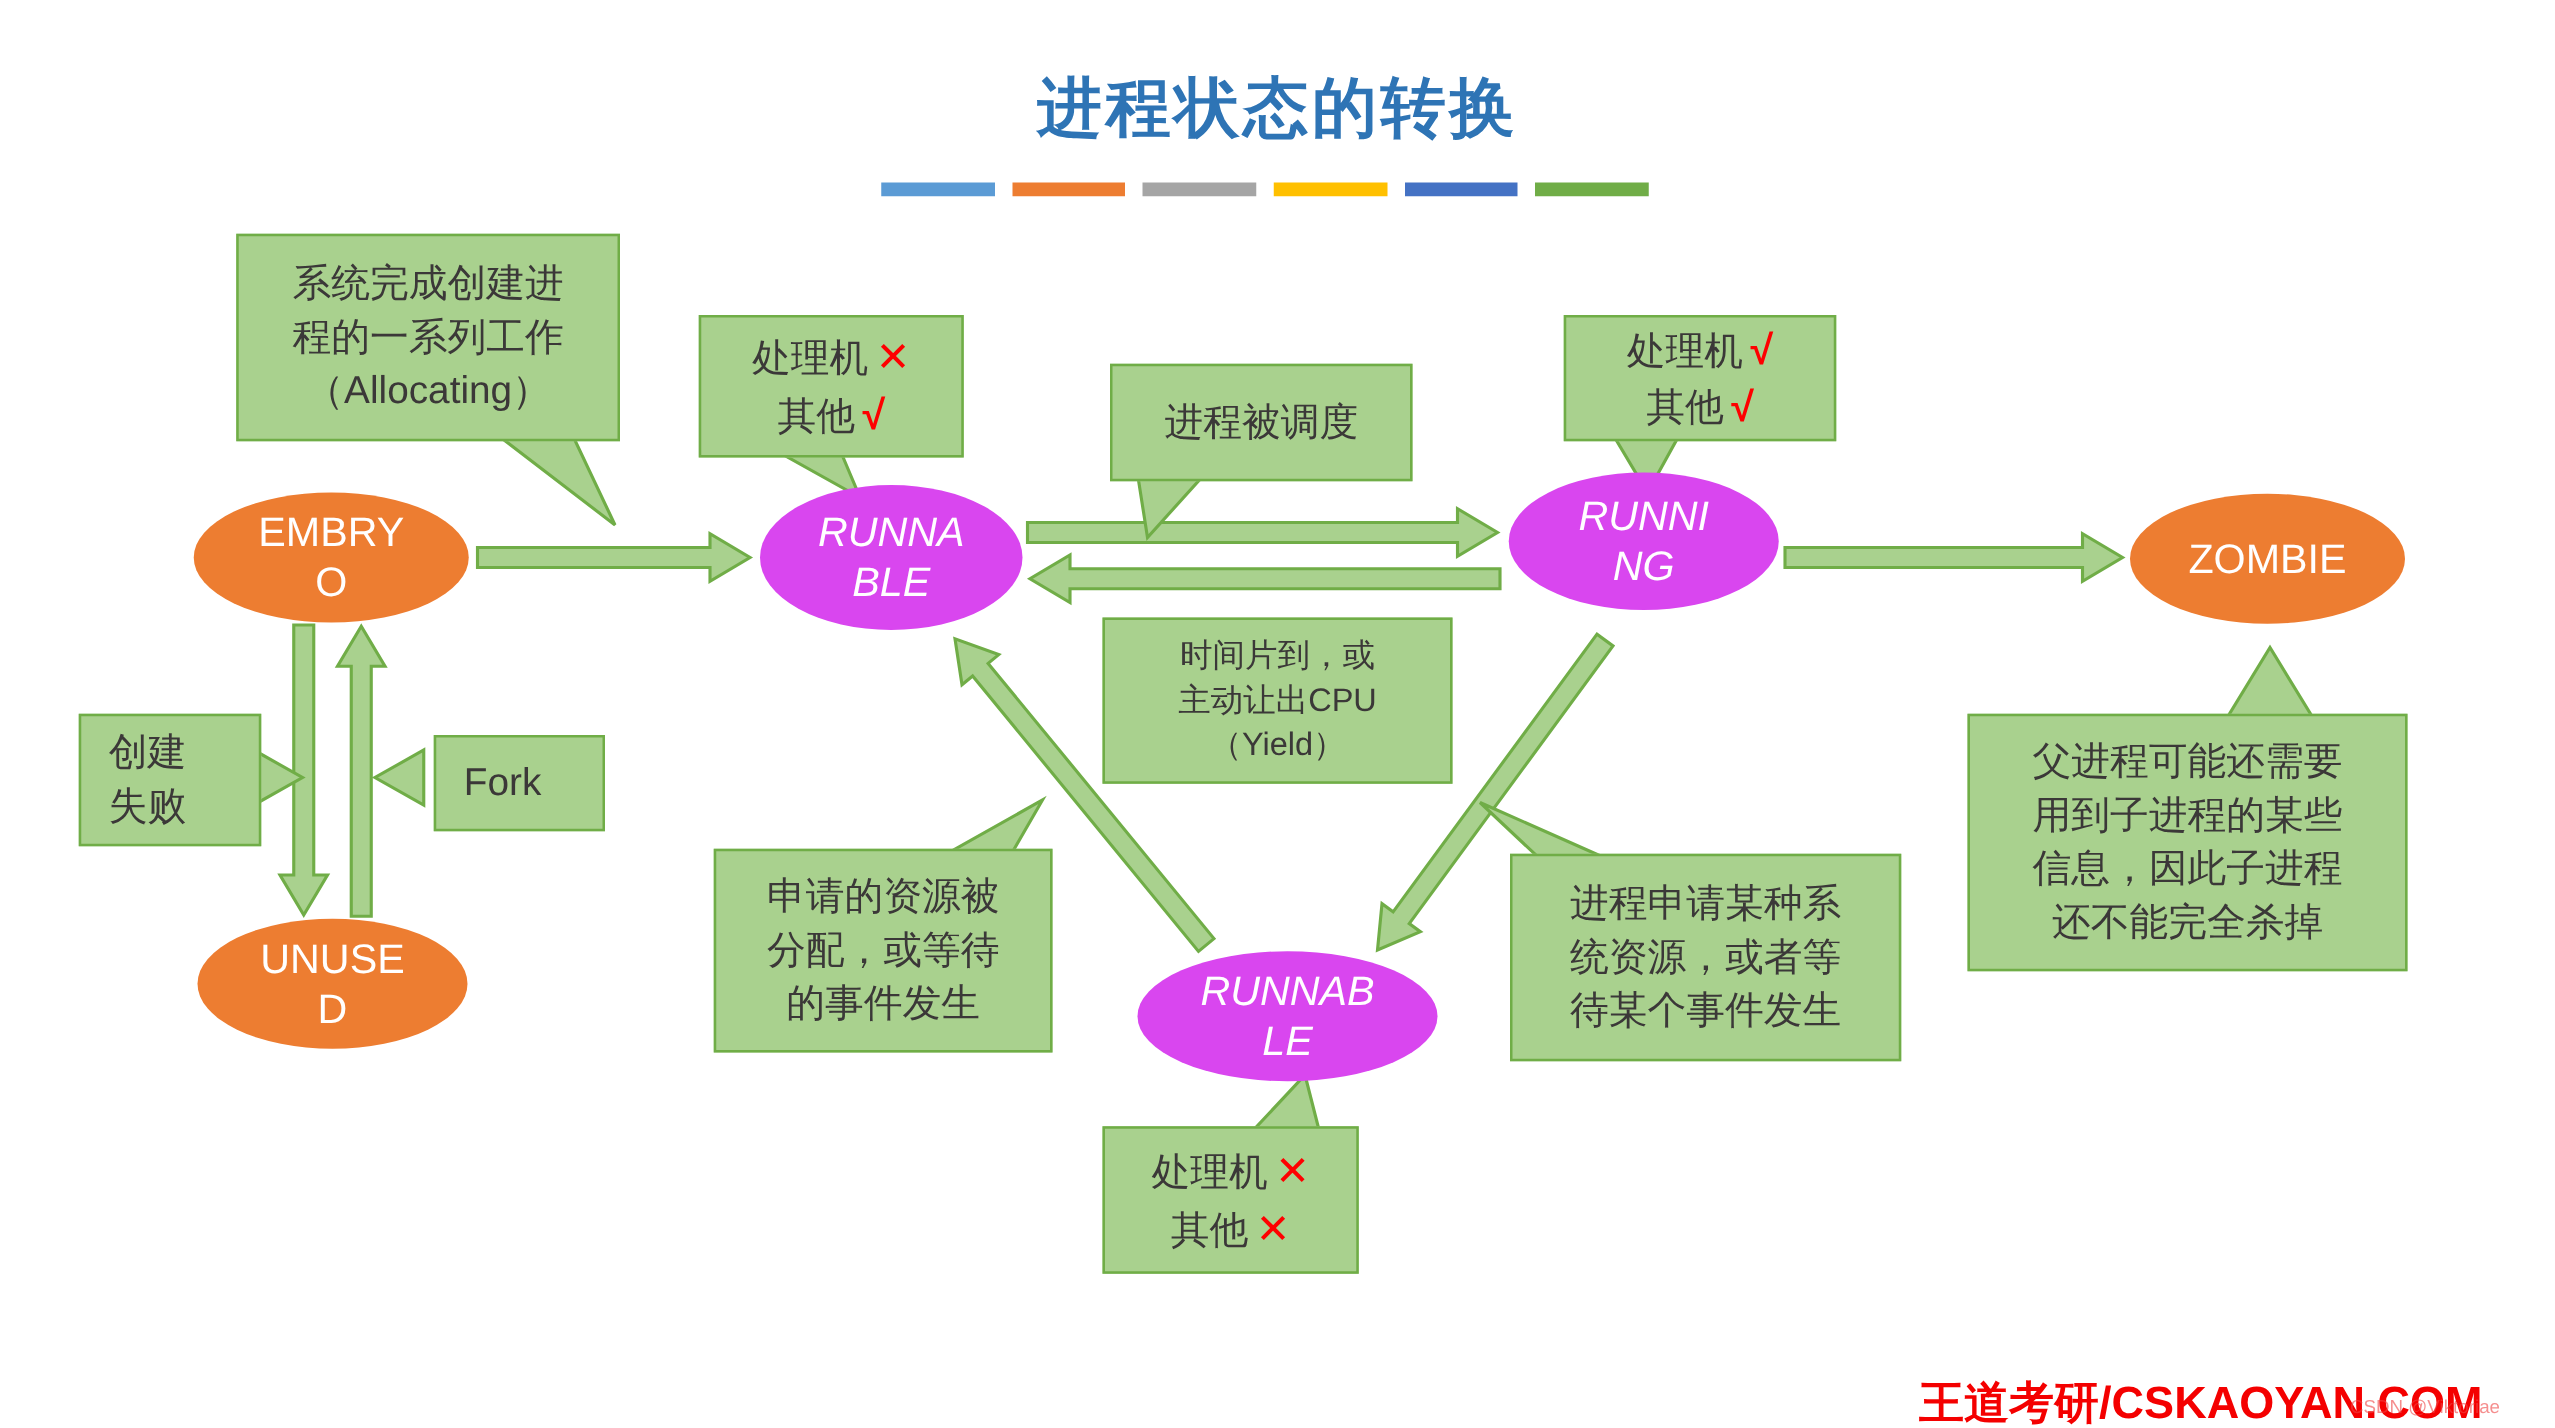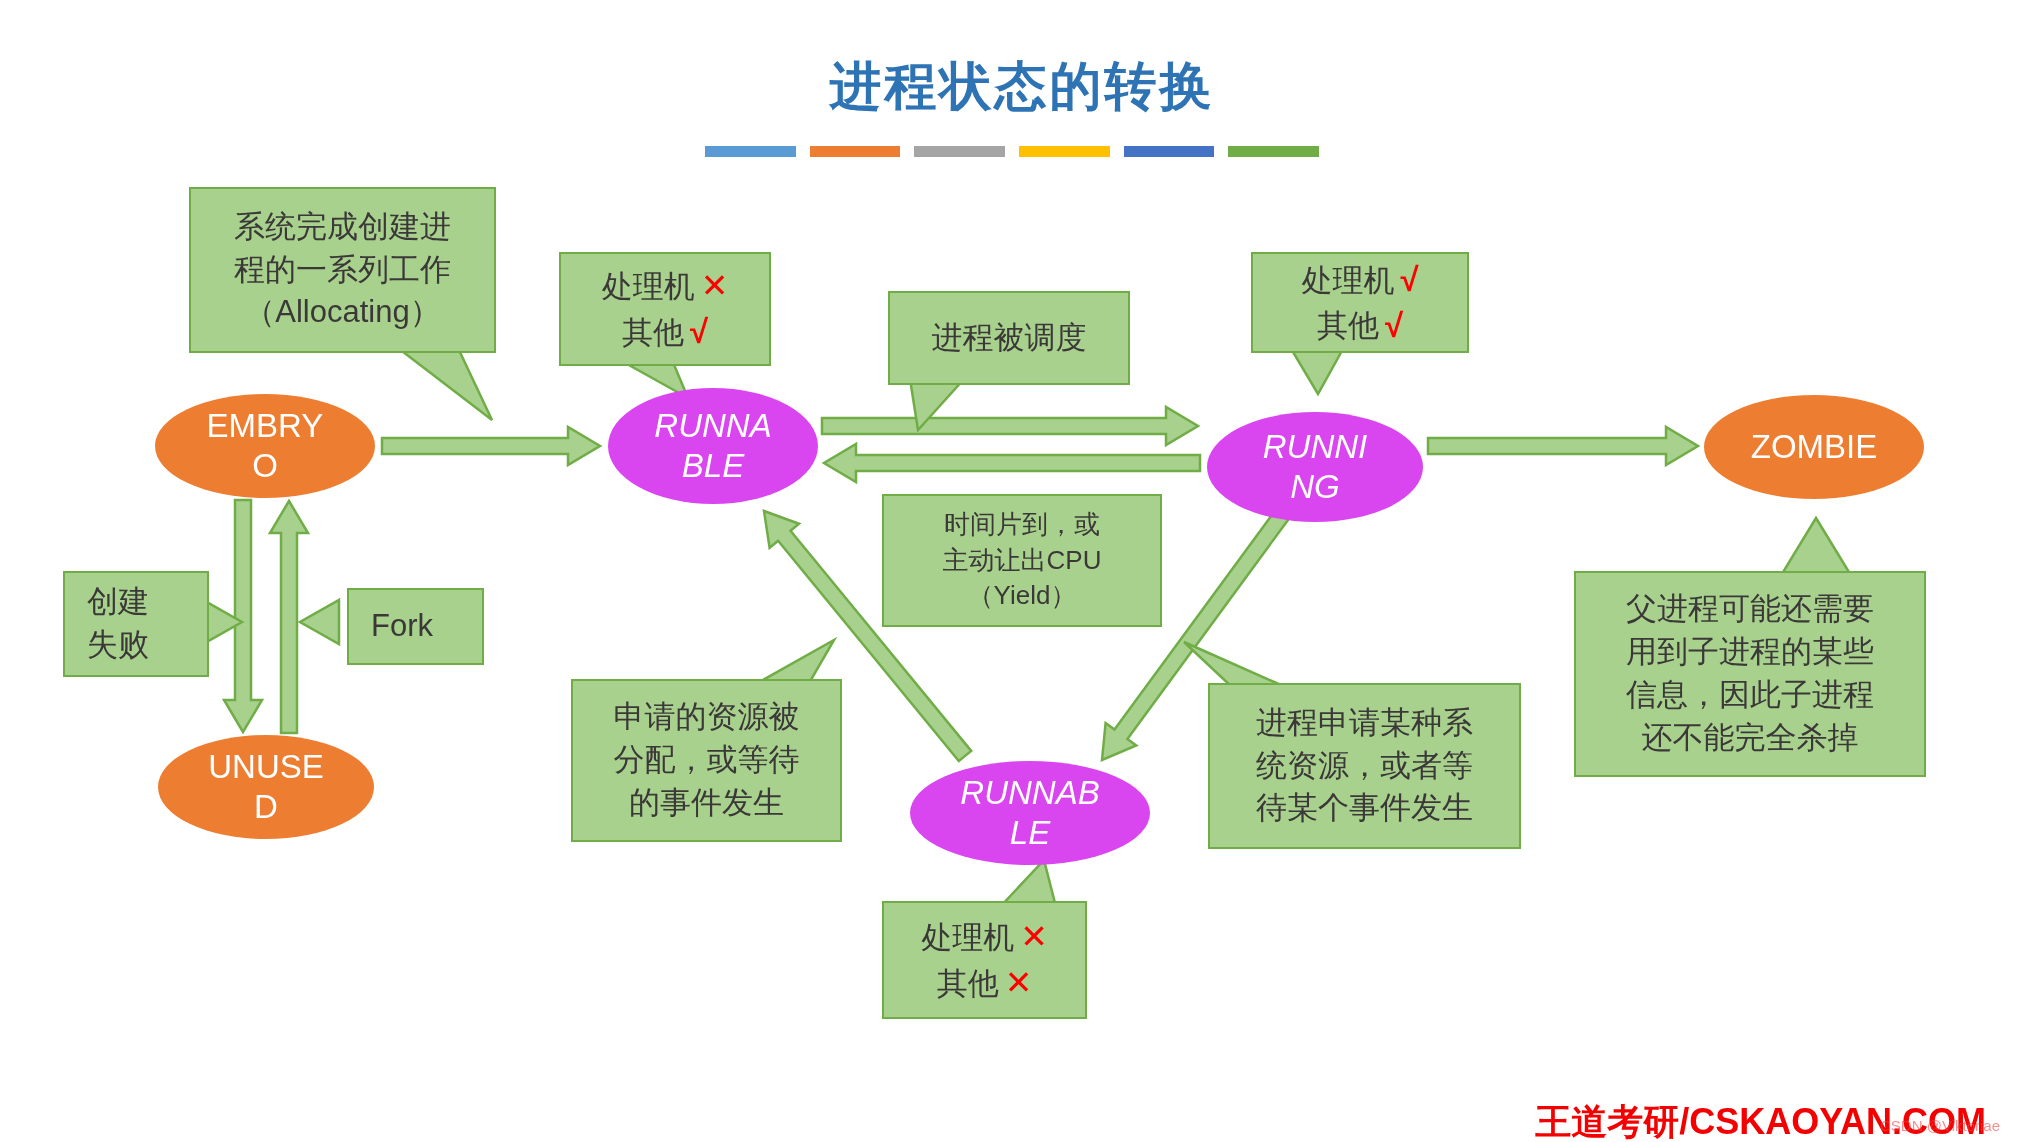--- a/index.html
+++ b/index.html
@@ -69,21 +69,21 @@
 
   <div class="ellipse orange" style="left:155px;top:394px;width:220px;height:104px;">
     <div class="lbl" style="width:124px;">EMBRYO</div>
   </div>
   <div class="ellipse orange" style="left:158px;top:735px;width:216px;height:104px;">
     <div class="lbl" style="width:124px;">UNUSED</div>
   </div>
   <div class="ellipse blue" style="left:608px;top:388px;width:210px;height:116px;">
     <div class="lbl" style="width:124px;">RUNNABLE</div>
   </div>
-  <div class="ellipse blue" style="left:1207px;top:412px;width:216px;height:110px;">
+  <div class="ellipse blue" style="left:1207px;top:378px;width:216px;height:110px;">
     <div class="lbl" style="width:124px;">RUNNING</div>
   </div>
   <div class="ellipse blue" style="left:910px;top:761px;width:240px;height:104px;">
     <div class="lbl" style="width:150px;">RUNNABLE</div>
   </div>
   <div class="ellipse orange" style="left:1704px;top:395px;width:220px;height:104px;">
     <div class="lbl" style="width:170px;">ZOMBIE</div>
   </div>
 
   <div class="callout pre" style="left:189px;top:187px;width:307px;height:166px;">系统完成创建进

